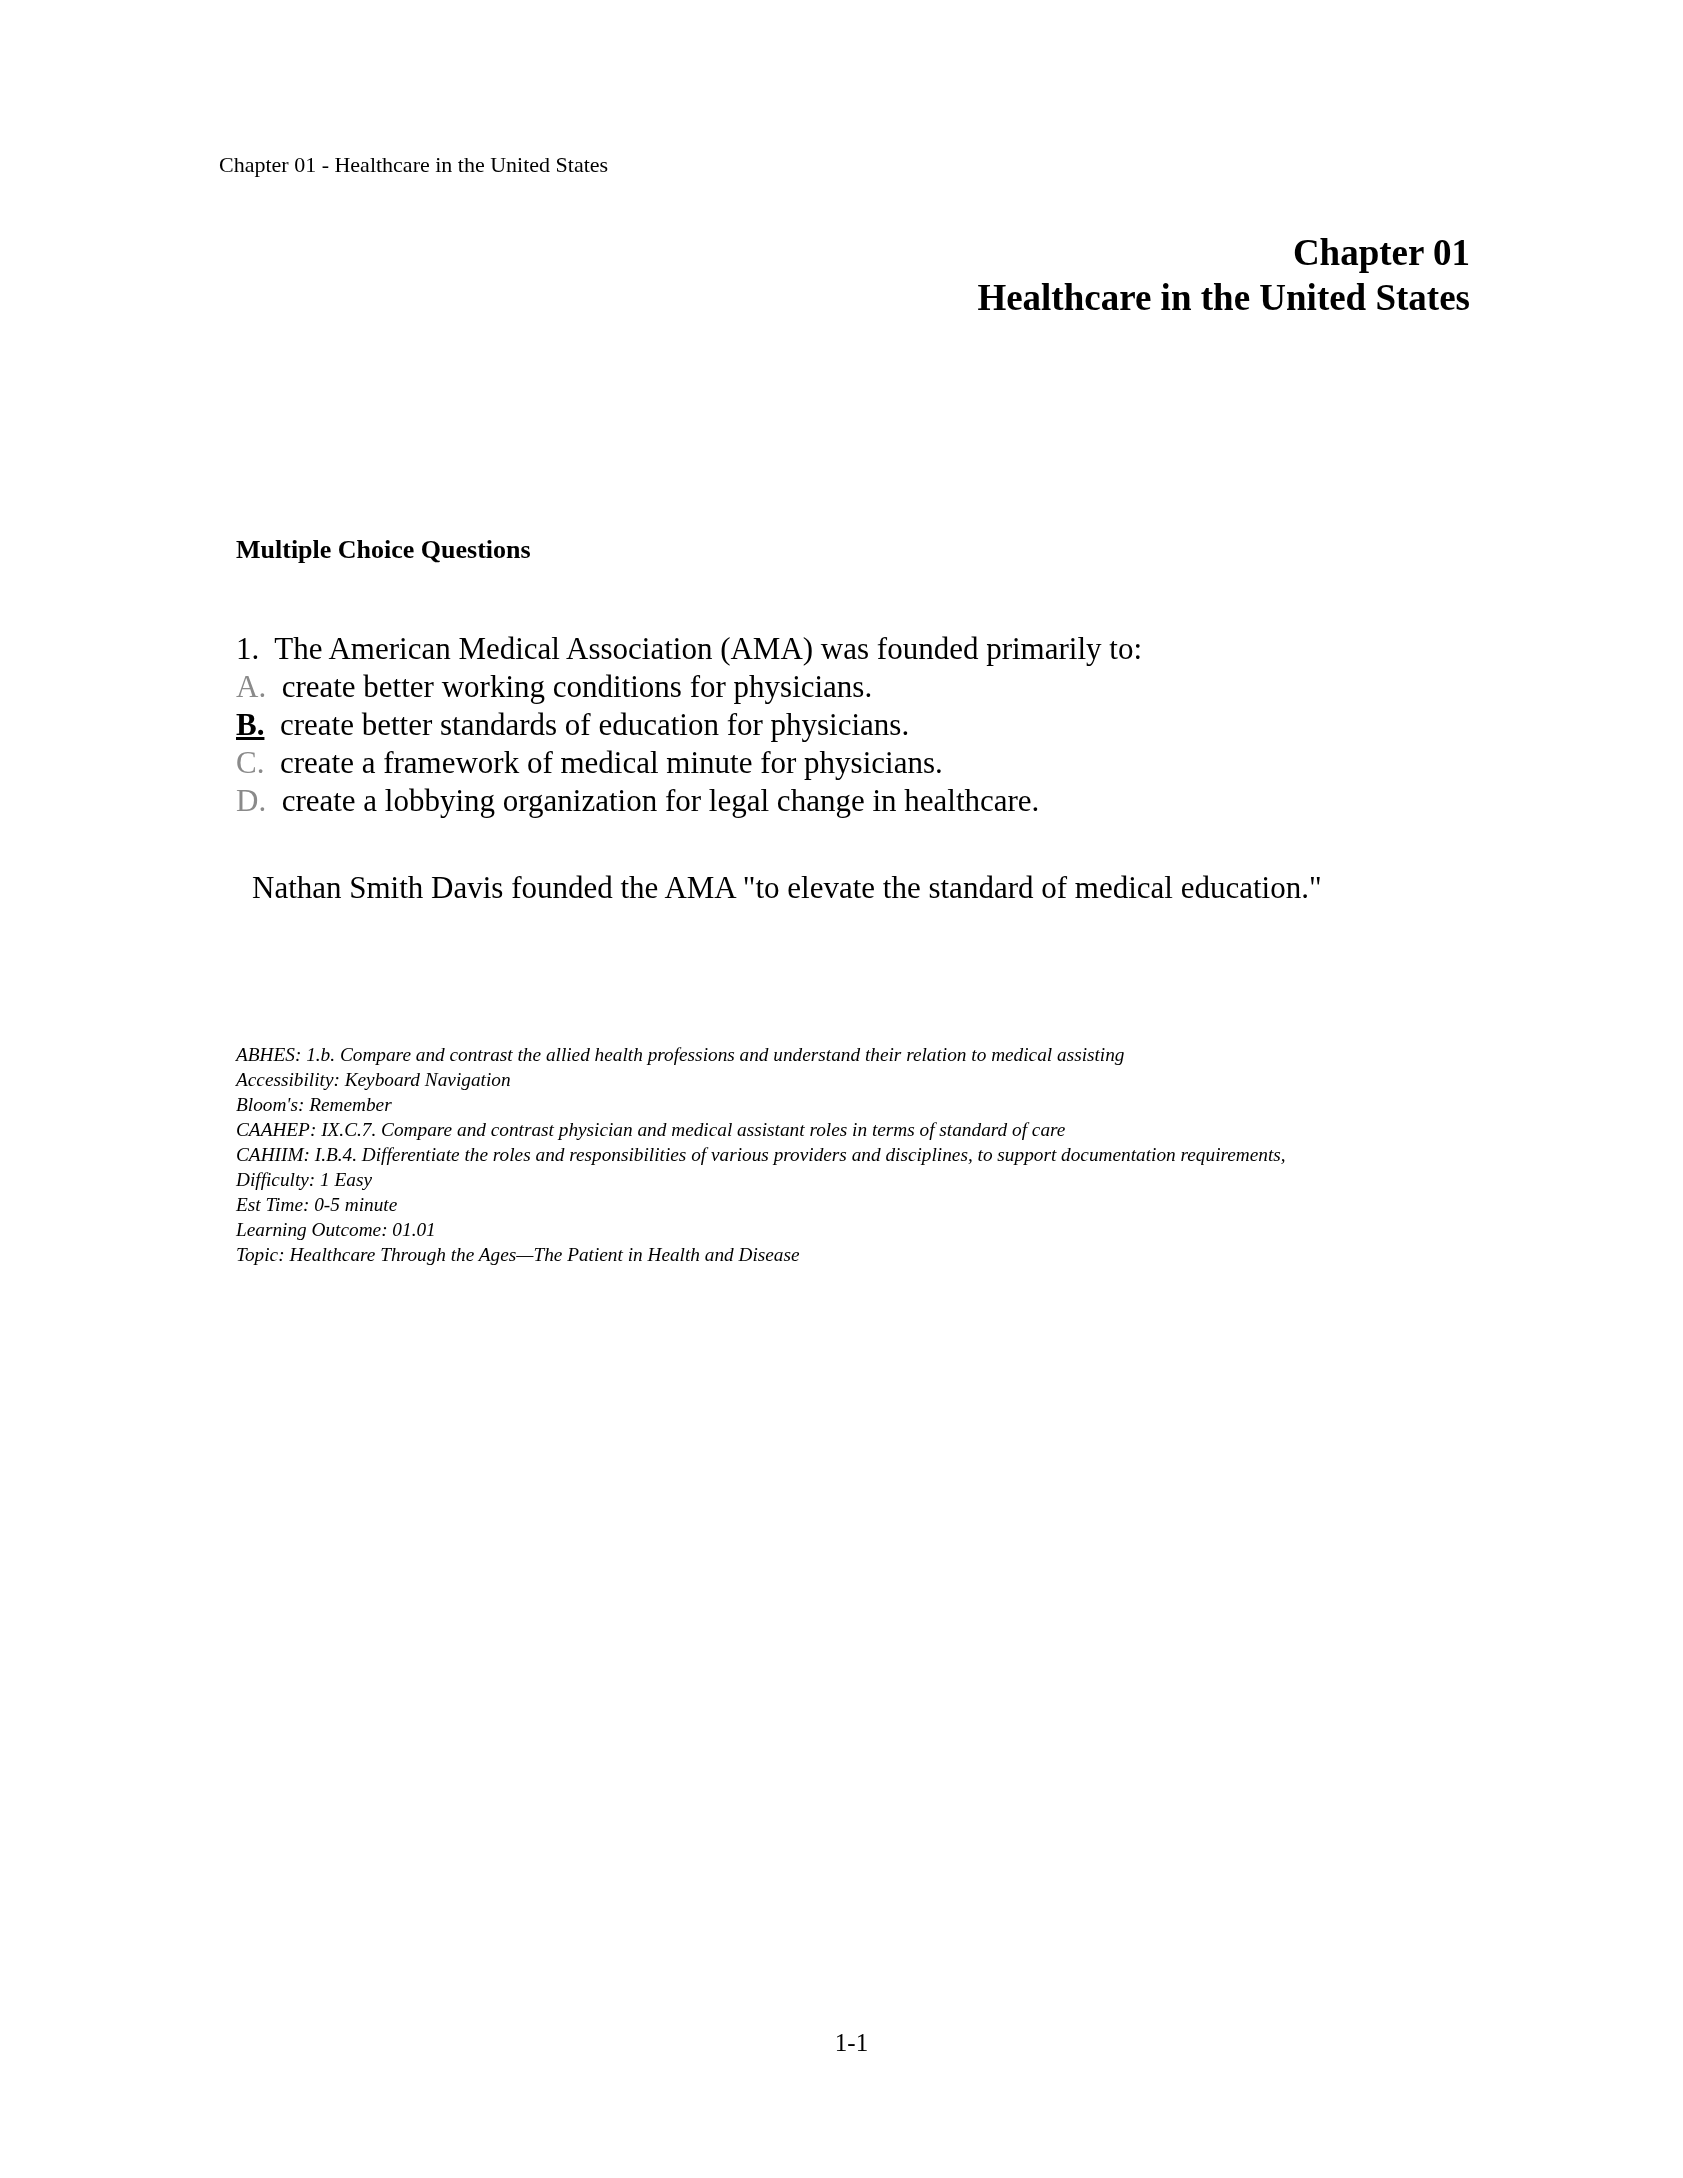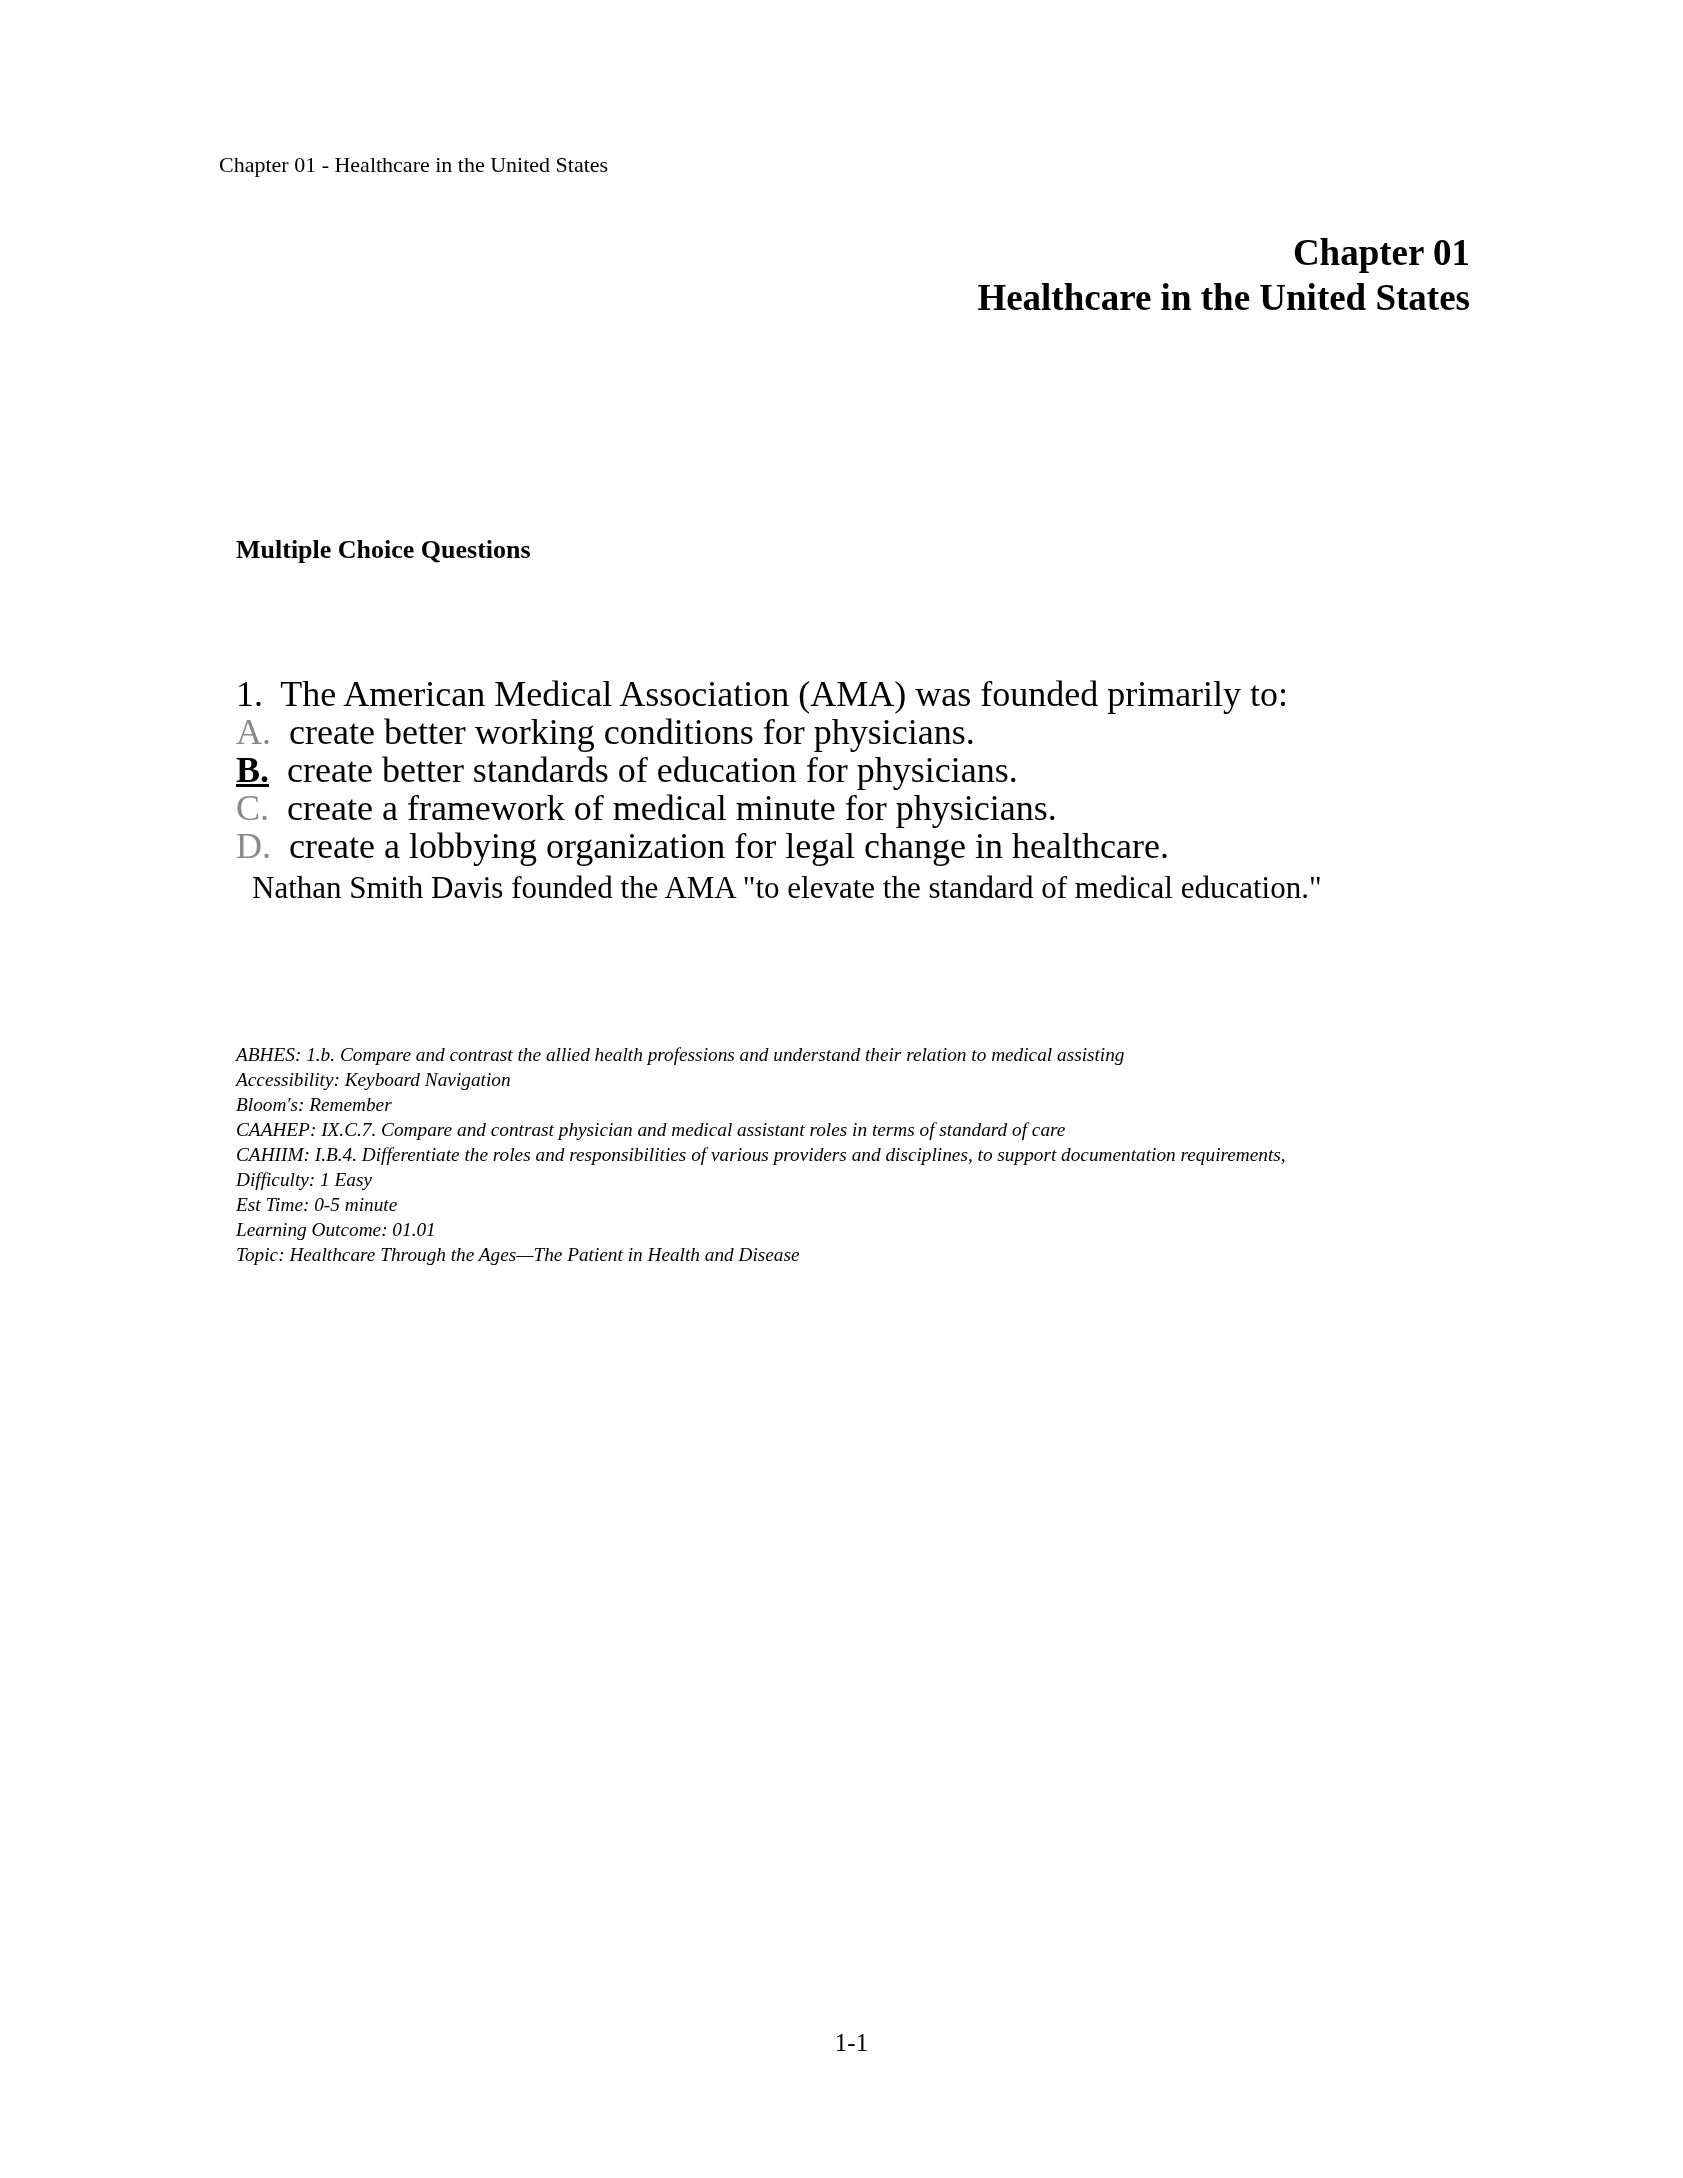--- a/index.html
+++ b/index.html
@@ -2,21 +2,21 @@
 <html><head>
 <meta charset="utf-8">
 <style>
   html, body { margin: 0; padding: 0; background: #ffffff; }
   body { width: 1683px; height: 2178px; position: relative; overflow: hidden;
          font-family: "Liberation Serif", "DejaVu Serif", serif; color: #000; }
   .abs { position: absolute; white-space: nowrap; }
   #running-header { left: 219px; top: 149px; font-size: 22px; line-height: 32px; }
   #title-block { right: 213px; top: 230px; text-align: right; font-weight: bold; font-size: 37px; line-height: 45px; }
   #section-heading { left: 236px; top: 518px; font-weight: bold; font-size: 26px; line-height: 40px; margin-top: 12px; }
-  #question-block { left: 236px; top: 630px; font-size: 36px; line-height: 38px; margin-top: 45px; }
+  #question-block { left: 236px; top: 630px; font-size: 31px; line-height: 38px; }
   .q-line { white-space: nowrap; }
   .opt-letter { display: inline-block; }
   .opt-letter.incorrect { color: #8a8a8a; }
   .opt-letter.correct { font-weight: bold; text-decoration: underline; color: #000; }
   #explanation { left: 252px; top: 868px; font-size: 31px; line-height: 40px; }
   #metadata { left: 236px; top: 1042px; font-style: italic; font-size: 19.3px; line-height: 25px; width: 1238px; white-space: normal; }
   .meta-line { white-space: nowrap; }
   #page-footer { left: 0; width: 1703px; top: 2028px; text-align: center; font-size: 25px; line-height: 30px; }
 </style>
 </head>

